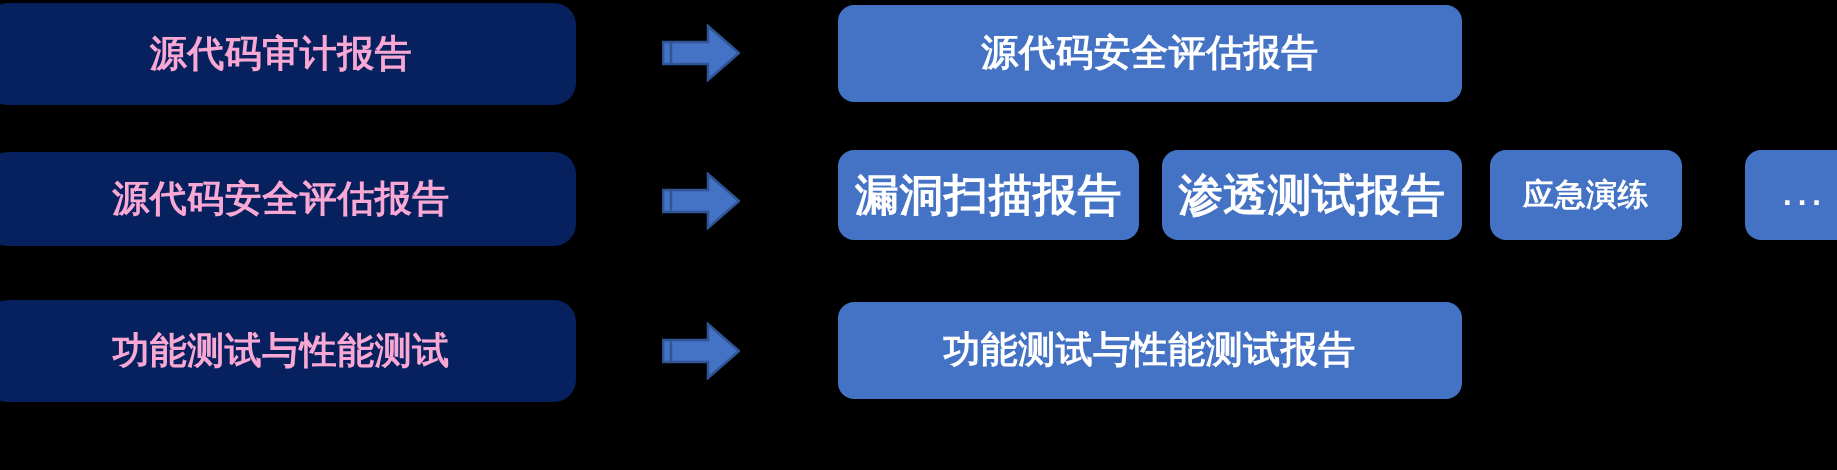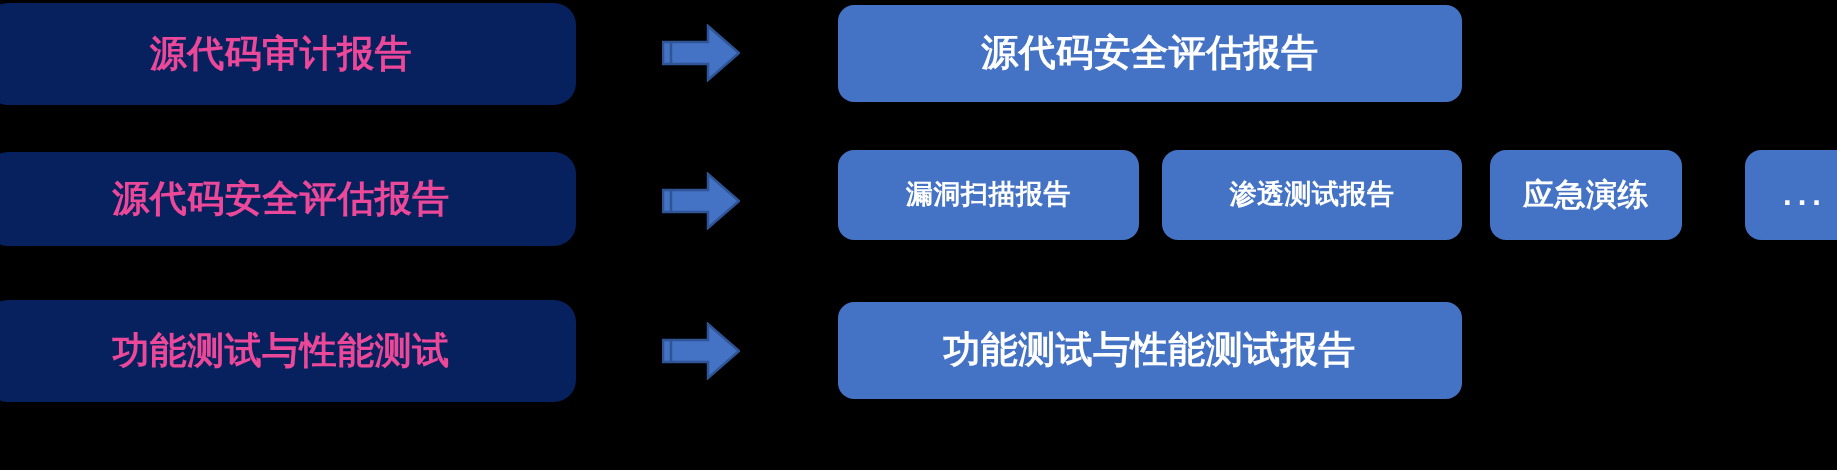--- a/index.html
+++ b/index.html
@@ -32,21 +32,21 @@
     width: 590px;
     background: #06215e;
     border-radius: 22px;
     display: flex;
     align-items: center;
     justify-content: center;
     box-sizing: border-box;
     padding: 0 16px;
   }
   .src-box .label {
-    color: #ec4899;
+    color: #f9a8d4;
     font-weight: bold;
     letter-spacing: 0.5px;
     white-space: nowrap;
     text-align: center;
     line-height: 1.1;
   }
 
   
   .tgt-box {
     position: absolute;
@@ -76,21 +76,21 @@
     position: absolute;
     width: 78px;
     height: 58px;
   }
   .arrow svg { display: block; width: 78px; height: 58px; }
 
   
   .r1 .src-box .label { font-size: 37px; }
   .r1 .tgt-box .label { font-size: 37px; text-align: center; }
   .r2 .src-box .label { font-size: 37px; }
-  .r2 .tgt-box .label { font-size: 27px; }
+  .r2 .tgt-box .label { font-size: 44px; }
   .r2 .tgt-box.small .label { font-size: 31px; }
   .r3 .src-box .label { font-size: 37px; }
   .r3 .tgt-box .label { font-size: 37px; }
 </style>
 </head>
 <body>
 
 <div id="diagram">
 
   <div class="row r1" style="top:0px; height:110px;">

